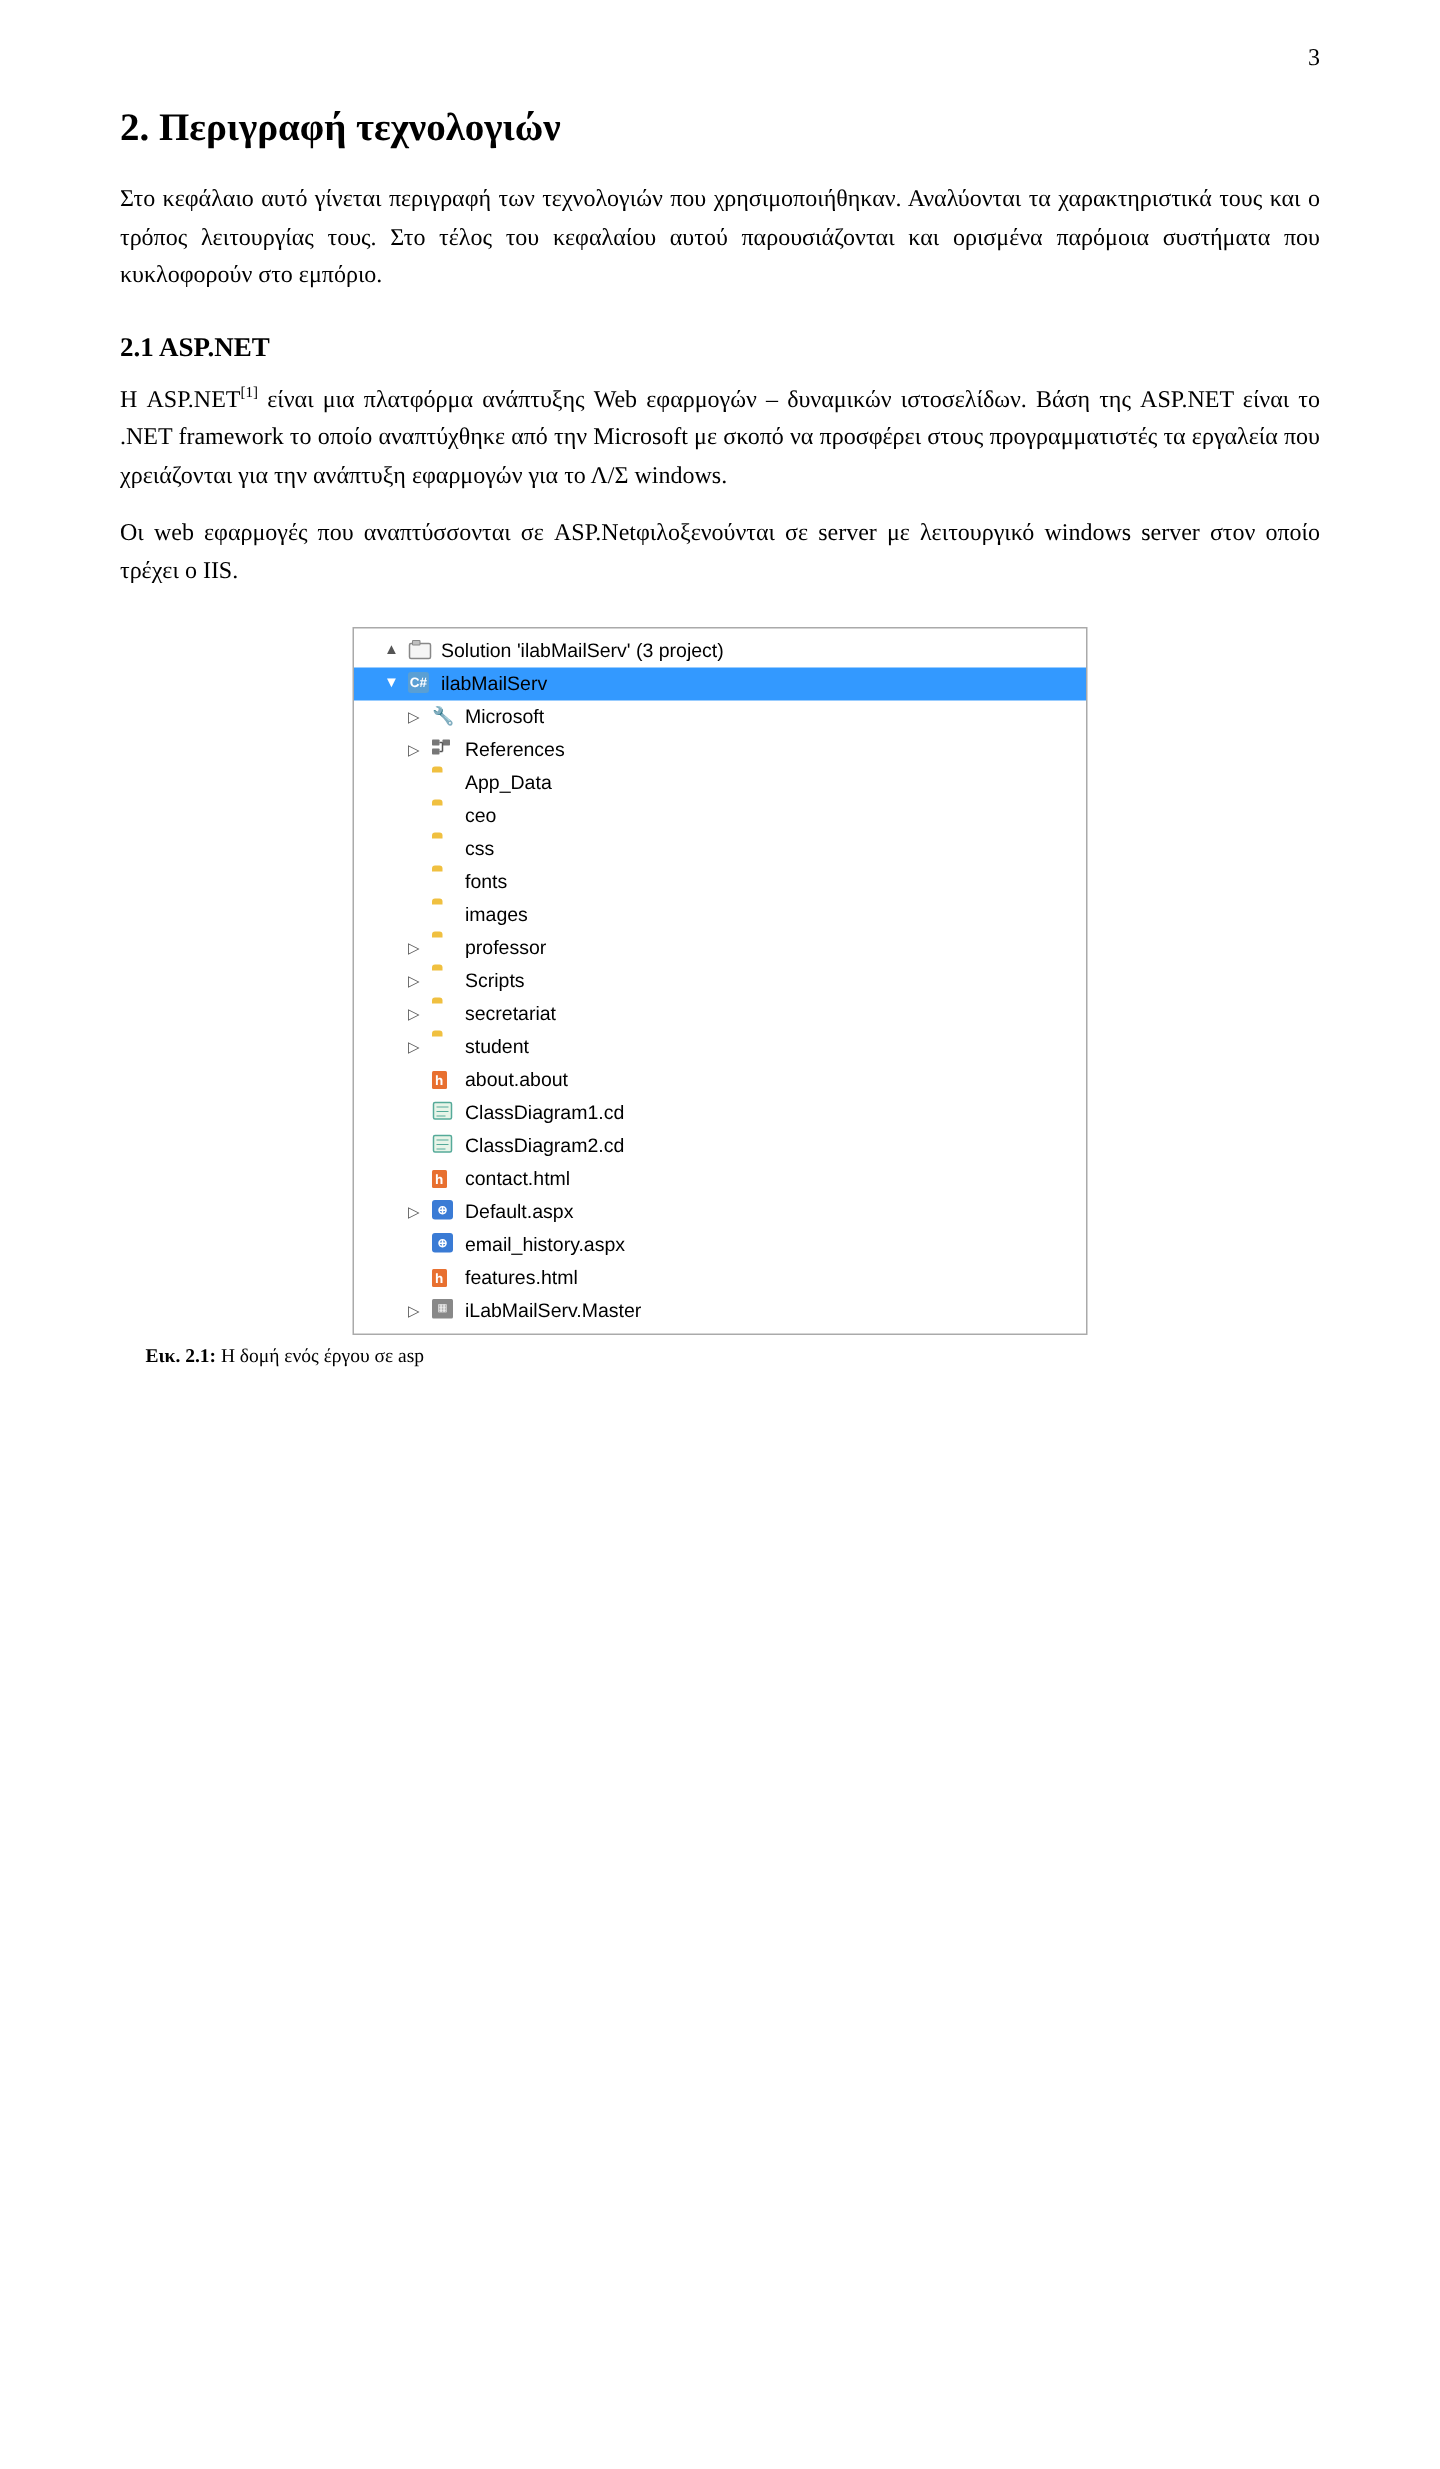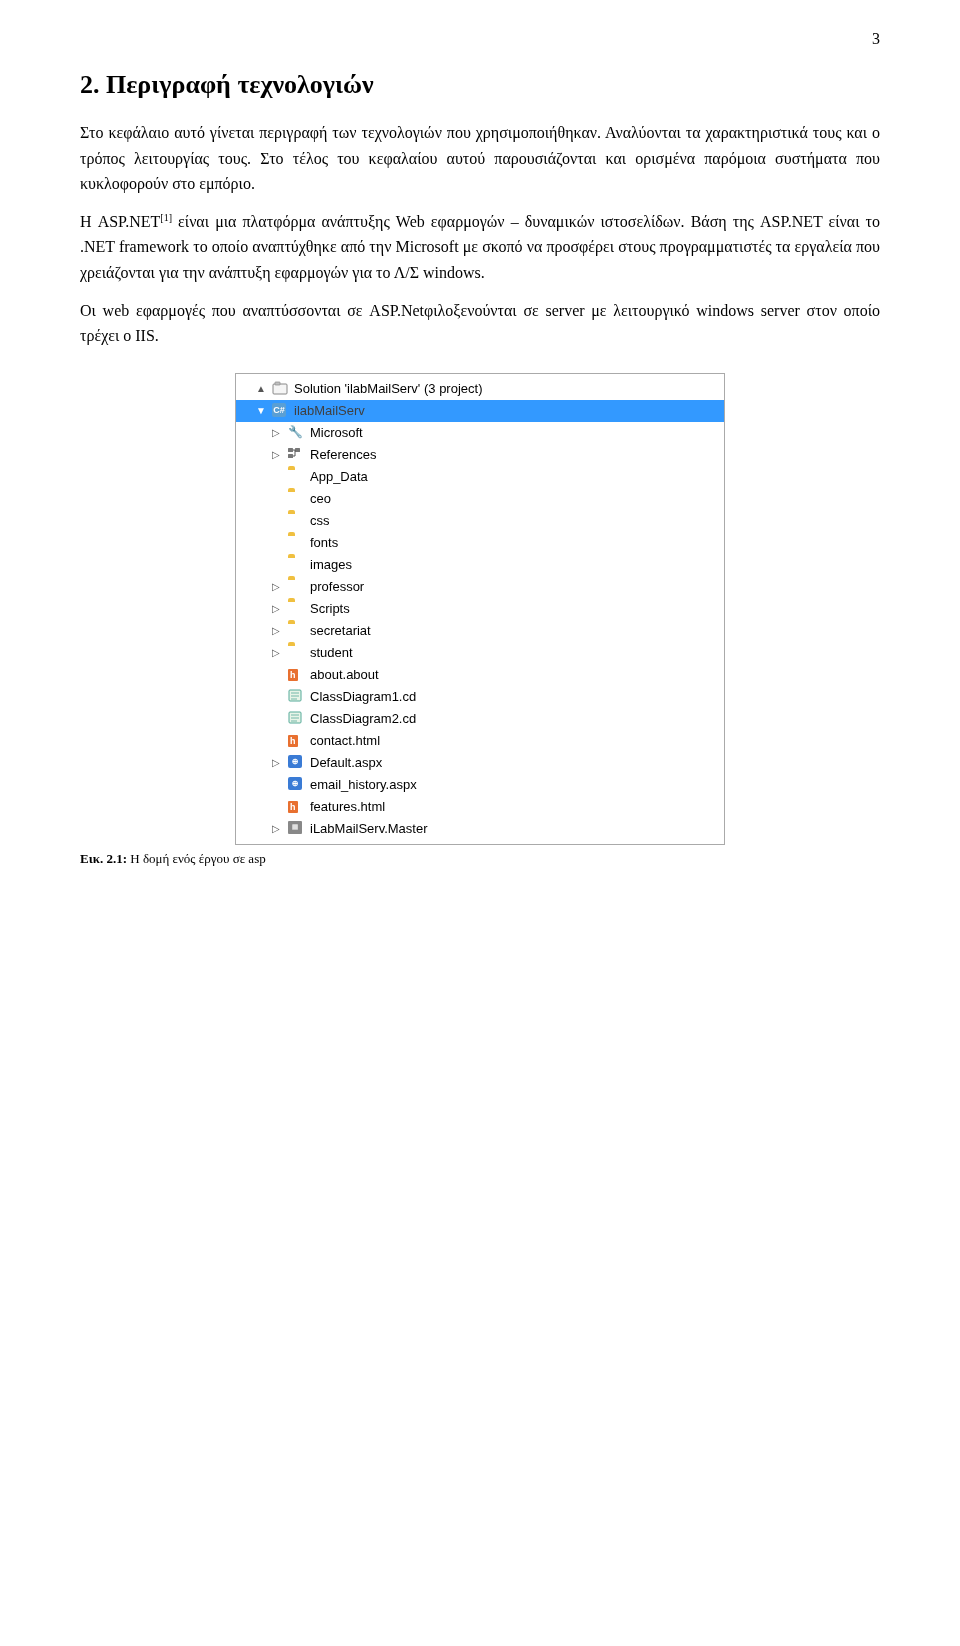--- a/index.html
+++ b/index.html
@@ -92,21 +92,21 @@
       width: 18px;
       height: 16px;
       margin-right: 4px;
       flex-shrink: 0;
       font-size: 12px;
     }
     .tree-row .label {
       font-size: 13px;
     }
     .tree-row.selected .label {
-      color: #404040;
+      color: #000000;
     }
     
     .icon-solution {
       display: inline-flex; align-items: center; justify-content: center;
       width: 18px; height: 16px; font-size: 11px; color: #666;
     }
     .icon-project-box {
       width: 14px; height: 14px;
       background: #5a9fd4;
       border-radius: 2px;
@@ -168,21 +168,21 @@
       background: #888;
       border-radius: 1px;
       font-size: 7px; color: #fff;
       display: flex; align-items: center; justify-content: center;
     }
     .figure-caption {
       font-size: 13px;
       margin-top: 6px;
       font-style: normal;
       align-self: flex-start;
-      margin-left: 0;
+      margin-left: 17px;
     }
     .figure-caption strong {
       font-weight: bold;
     }
     .tree-wrapper {
       position: relative;
       width: 490px;
     }
   </style>
 </head>
@@ -191,20 +191,23 @@
 <div class="page">
 
   <div class="page-number">3</div>
 
   <h2 class="section-title">2. Περιγραφή τεχνολογιών</h2>
 
   <p class="paragraph">
     Στο κεφάλαιο αυτό γίνεται περιγραφή των τεχνολογιών που χρησιμοποιήθηκαν. Αναλύονται τα χαρακτηριστικά τους και ο τρόπος λειτουργίας τους. Στο τέλος του κεφαλαίου αυτού παρουσιάζονται και ορισμένα παρόμοια συστήματα που κυκλοφορούν στο εμπόριο.
   </p>
 
+  <h3 class="subsection-title">
+    2.1 ASP.NET
+  </h3>
 
   <p class="paragraph">
     Η ASP.NET<sup>[1]</sup> είναι μια πλατφόρμα ανάπτυξης Web εφαρμογών – δυναμικών ιστοσελίδων. Βάση της ASP.NET είναι το .NET framework το οποίο αναπτύχθηκε από την Microsoft με σκοπό να προσφέρει στους προγραμματιστές τα εργαλεία που χρειάζονται για την ανάπτυξη εφαρμογών για το Λ/Σ windows.
   </p>
 
   <p class="paragraph">
     Οι web εφαρμογές που αναπτύσσονται σε ASP.Netφιλοξενούνται σε server με λειτουργικό windows server στον οποίο τρέχει ο IIS.
   </p>
 
   <div class="figure-container">

